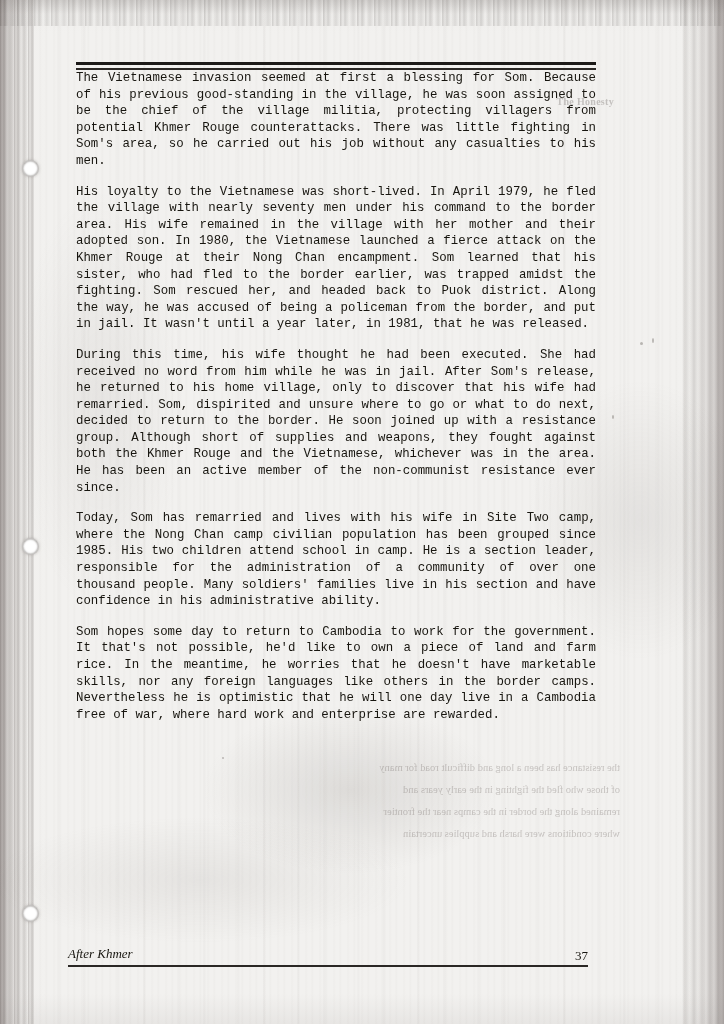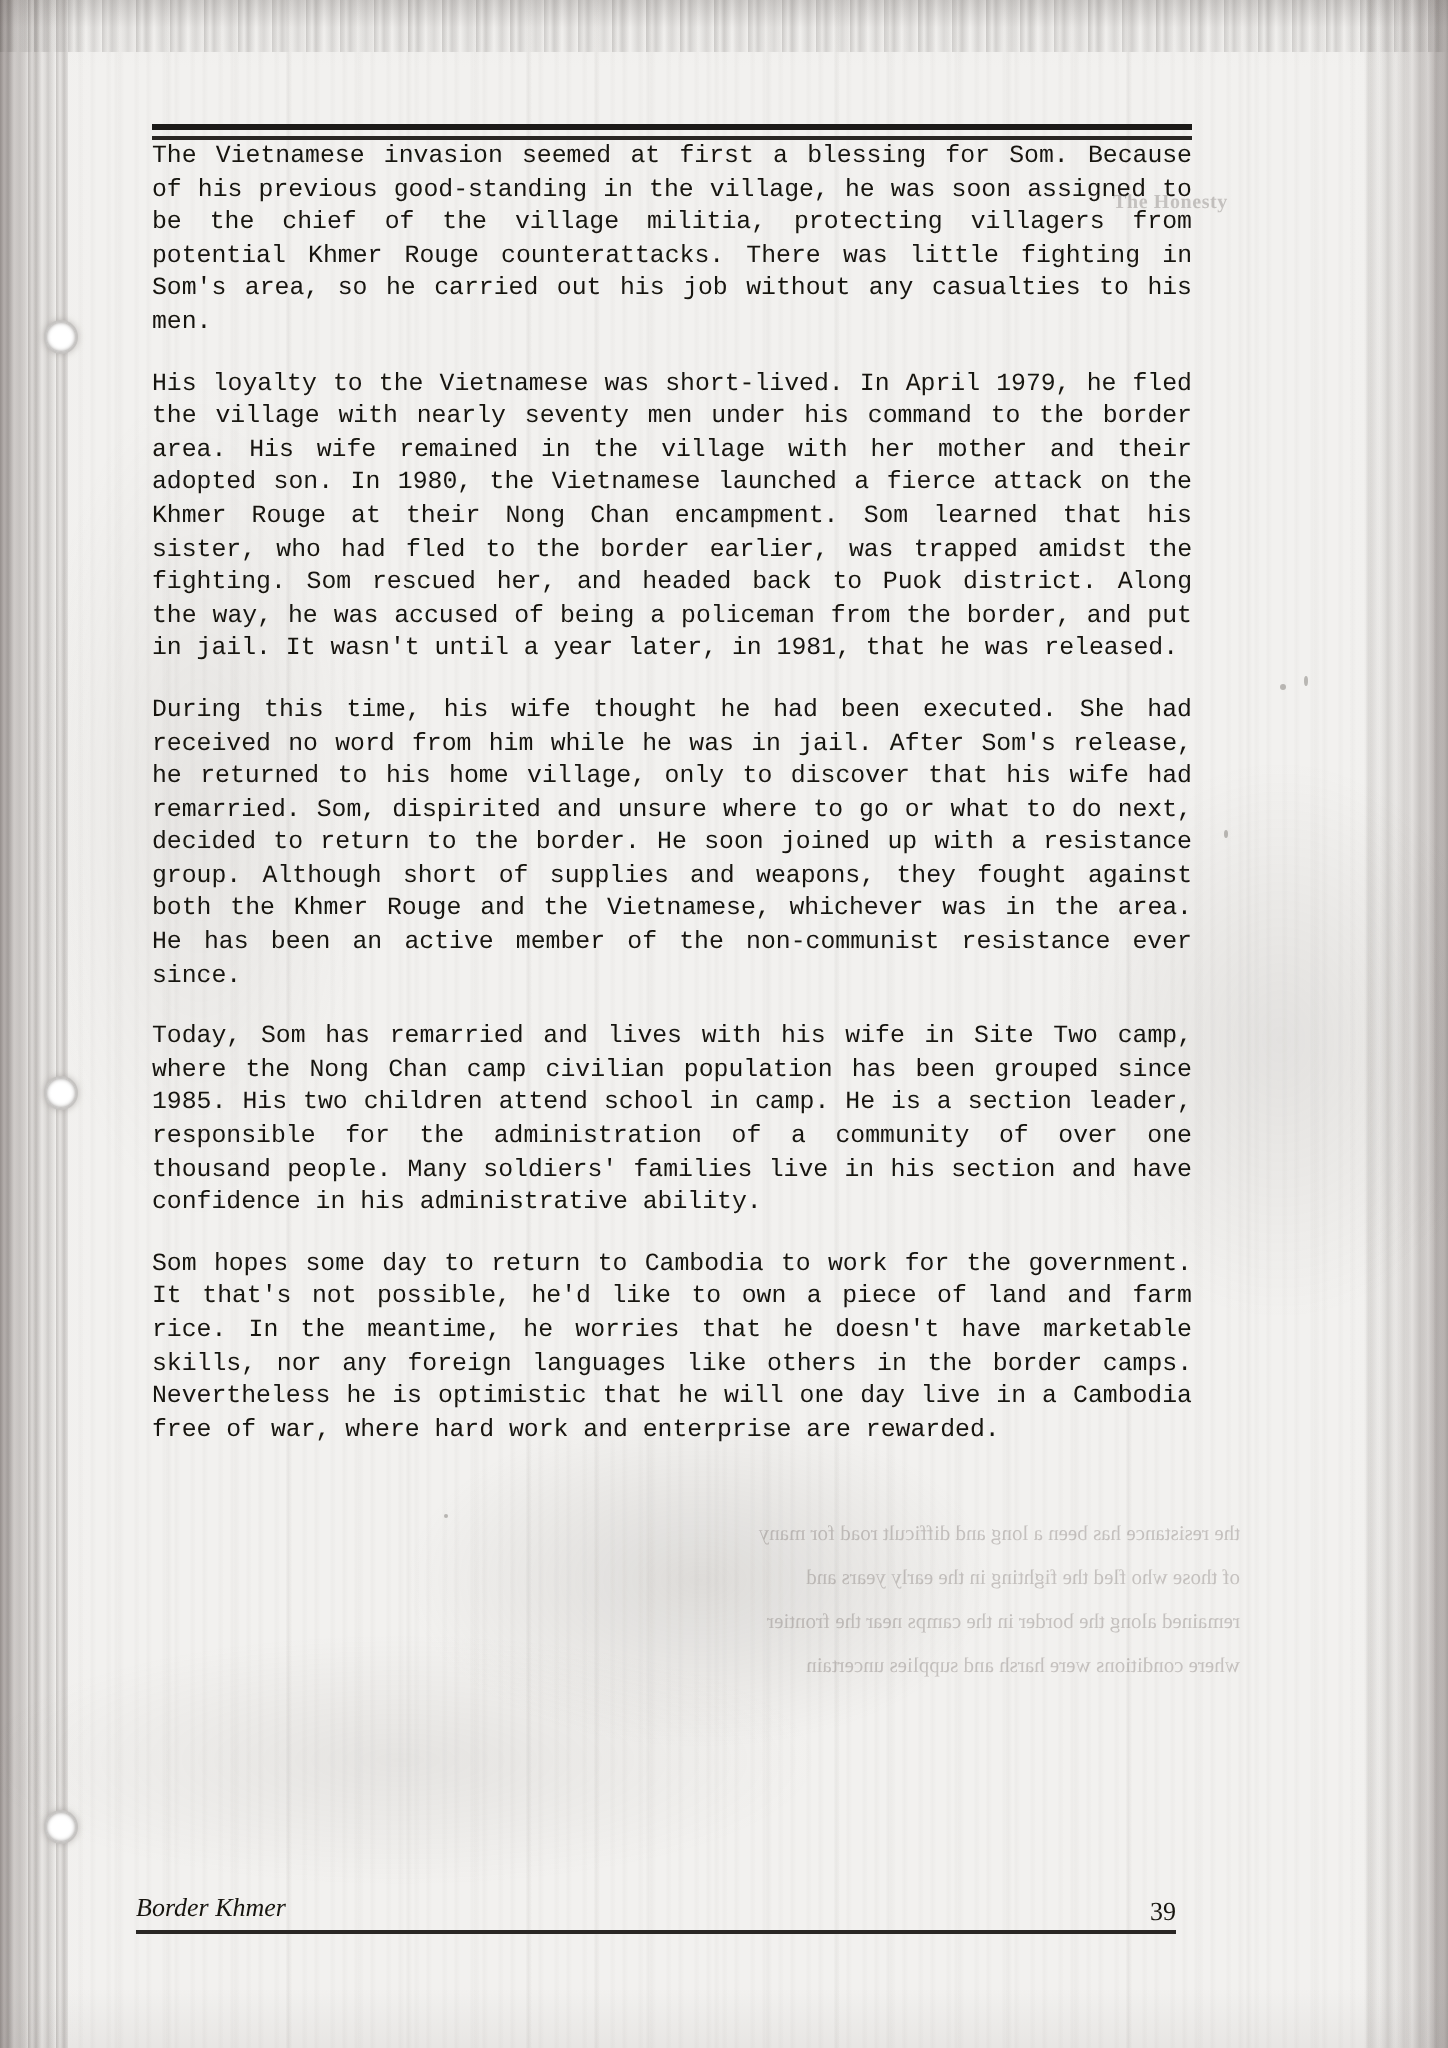--- a/index.html
+++ b/index.html
@@ -260,18 +260,18 @@
     <div class="body-text">
       <p>The Vietnamese invasion seemed at first a blessing for Som.  Because of his previous good-standing in the village, he was soon assigned to be the chief of the village militia, protecting villagers from potential Khmer Rouge counterattacks.  There was little fighting in Som's area, so he carried out his job without any casualties to his men.</p>
       <p>His loyalty to the Vietnamese was short-lived.  In April 1979, he fled the village with nearly seventy men under his command to the border area.  His wife remained in the village with her mother and their adopted son.  In 1980, the Vietnamese launched a fierce attack on the Khmer Rouge at their Nong Chan encampment.  Som learned that his sister, who had fled to the border earlier, was trapped amidst the fighting.  Som rescued her, and headed back to Puok district.  Along the way, he was accused of being a policeman from the border, and put in jail.  It wasn't until a year later, in 1981, that he was released.</p>
       <p>During this time, his wife thought he had been executed.  She had received no word from him while he was in jail.  After Som's release, he returned to his home village, only to discover that his wife had remarried.  Som, dispirited and unsure where to go or what to do next, decided to return to the border.  He soon joined up with a resistance group.  Although short of supplies and weapons, they fought against both the Khmer Rouge and the Vietnamese, whichever was in the area.  He has been an active member of the non-communist resistance ever since.</p>
       <p>Today, Som has remarried and lives with his wife in Site Two camp, where the Nong Chan camp civilian population has been grouped since 1985.  His two children attend school in camp.  He is a section leader, responsible for the administration of a community of over one thousand people.  Many soldiers' families live in his section and have confidence in his administrative ability.</p>
       <p>Som hopes some day to return to Cambodia to work for the government.  It that's not possible, he'd like to own a piece of land and farm rice.  In the meantime, he worries that he doesn't have marketable skills, nor any foreign languages like others in the border camps.  Nevertheless he is optimistic that he will one day live in a Cambodia free of war, where hard work and enterprise are rewarded.</p>
     </div>
   </div>
 
   <div class="footer">
-    <div class="footer-title">Border Khmer</div>
-    <div class="footer-page">39</div>
+    <div class="footer-title">After Khmer</div>
+    <div class="footer-page">37</div>
     <div class="footer-rule"></div>
   </div>
 
 </div>
 
 </body></html>

